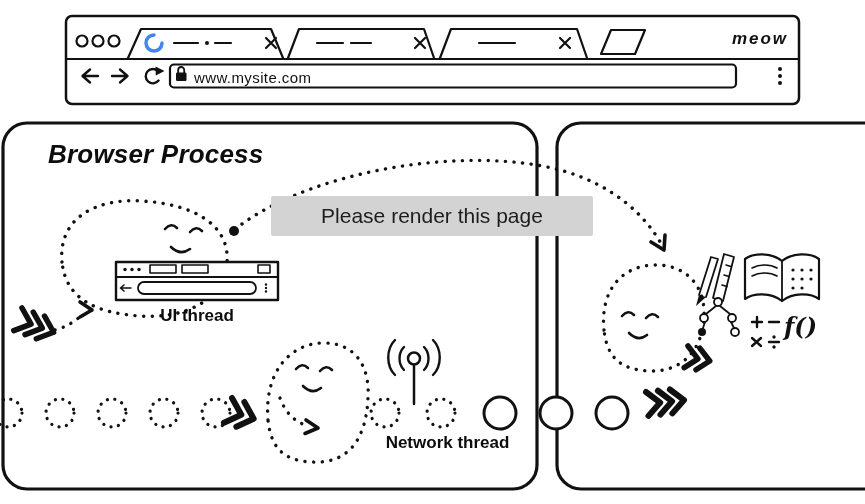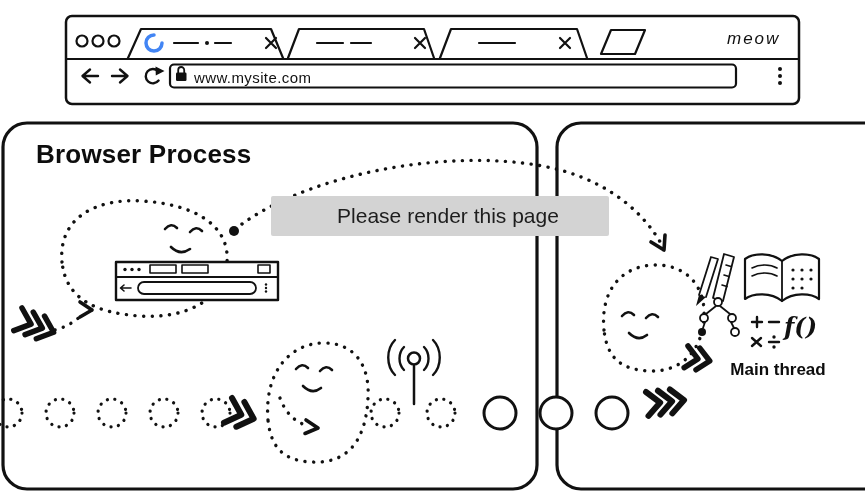--- a/index.html
+++ b/index.html
@@ -3,22 +3,22 @@
 <meta charset="utf-8">
 <style>
   html,body{margin:0;padding:0;background:#fff;}
   .stage{position:relative;width:865px;height:504px;background:#fff;overflow:hidden;
          font-family:"Liberation Sans",sans-serif;color:#111;}
   .stage > svg{position:absolute;left:0;top:0;}
   .label{position:absolute;white-space:nowrap;}
   .proc-title{font-size:26px;font-weight:700;letter-spacing:.2px;color:#0d0d0d;}
   .thread-label{font-size:17px;font-weight:600;text-align:center;color:#0d0d0d;}
   .msg-box{position:absolute;left:271px;top:196px;width:322px;height:40px;background:#d3d3d3;
-           font-size:21px;line-height:40px;text-align:center;color:#1d1d1d;border-radius:2px;padding-left:16px;}
-  .brand{left:727px;top:29px;width:66px;text-align:left;font-size:17px;font-weight:400;
+           font-size:21px;line-height:40px;text-align:center;color:#1d1d1d;border-radius:2px;}
+  .brand{left:727px;top:29px;width:66px;text-align:center;font-size:17px;font-weight:700;
          font-style:italic;letter-spacing:2px;}
   .url{left:194px;top:69px;font-size:15px;letter-spacing:.4px;}
   .fn{left:784px;top:312px;font-size:24px;font-weight:700;font-style:italic;
       font-family:"DejaVu Serif",serif;}
   
   .solid{stroke:#111;fill:none;stroke-linecap:round;stroke-linejoin:round;}
   .sw16{stroke-width:1.6}.sw18{stroke-width:1.8}.sw22{stroke-width:2.2}
   .sw24{stroke-width:2.4}.sw25{stroke-width:2.5}.sw3{stroke-width:3}.sw32{stroke-width:3.2}
   .dot3{stroke:#111;fill:none;stroke-width:3.4;stroke-linecap:round;stroke-dasharray:0.1 8.5;}
   .dotc{stroke:#111;fill:none;stroke-width:3.2;stroke-linecap:round;stroke-dasharray:0.1 7.5;}
@@ -230,21 +230,22 @@
     <path d="M752,338 L761,346 M761,338 L752,346" class="solid sw24"></path>
     <path d="M769,342 H779" class="solid sw24"></path>
     <circle cx="774" cy="337" r="1.7" fill="#111"></circle>
     <circle cx="774" cy="347" r="1.7" fill="#111"></circle>
   </g>
 </svg>
 
 <div class="label brand">meow</div>
 <div class="label url">www.mysite.com</div>
 
-<div class="label proc-title" style="left:36px;top:139px;">Browser Process</div>
+<div class="label proc-title" style="left:48px;top:139px;font-style:italic;">Browser Process</div>
 
 <div class="msg-box">Please render this page</div>
 
-<div class="label thread-label" style="left:713px;top:360px;width:130px;">Main thread</div>
+<div class="label thread-label" style="left:132px;top:306px;width:130px;">UI thread</div>
+<div class="label thread-label" style="left:370px;top:433px;width:155px;">Network thread</div>
 
 <div class="label fn">f()</div>
 
 </div>
 
 </body></html>

